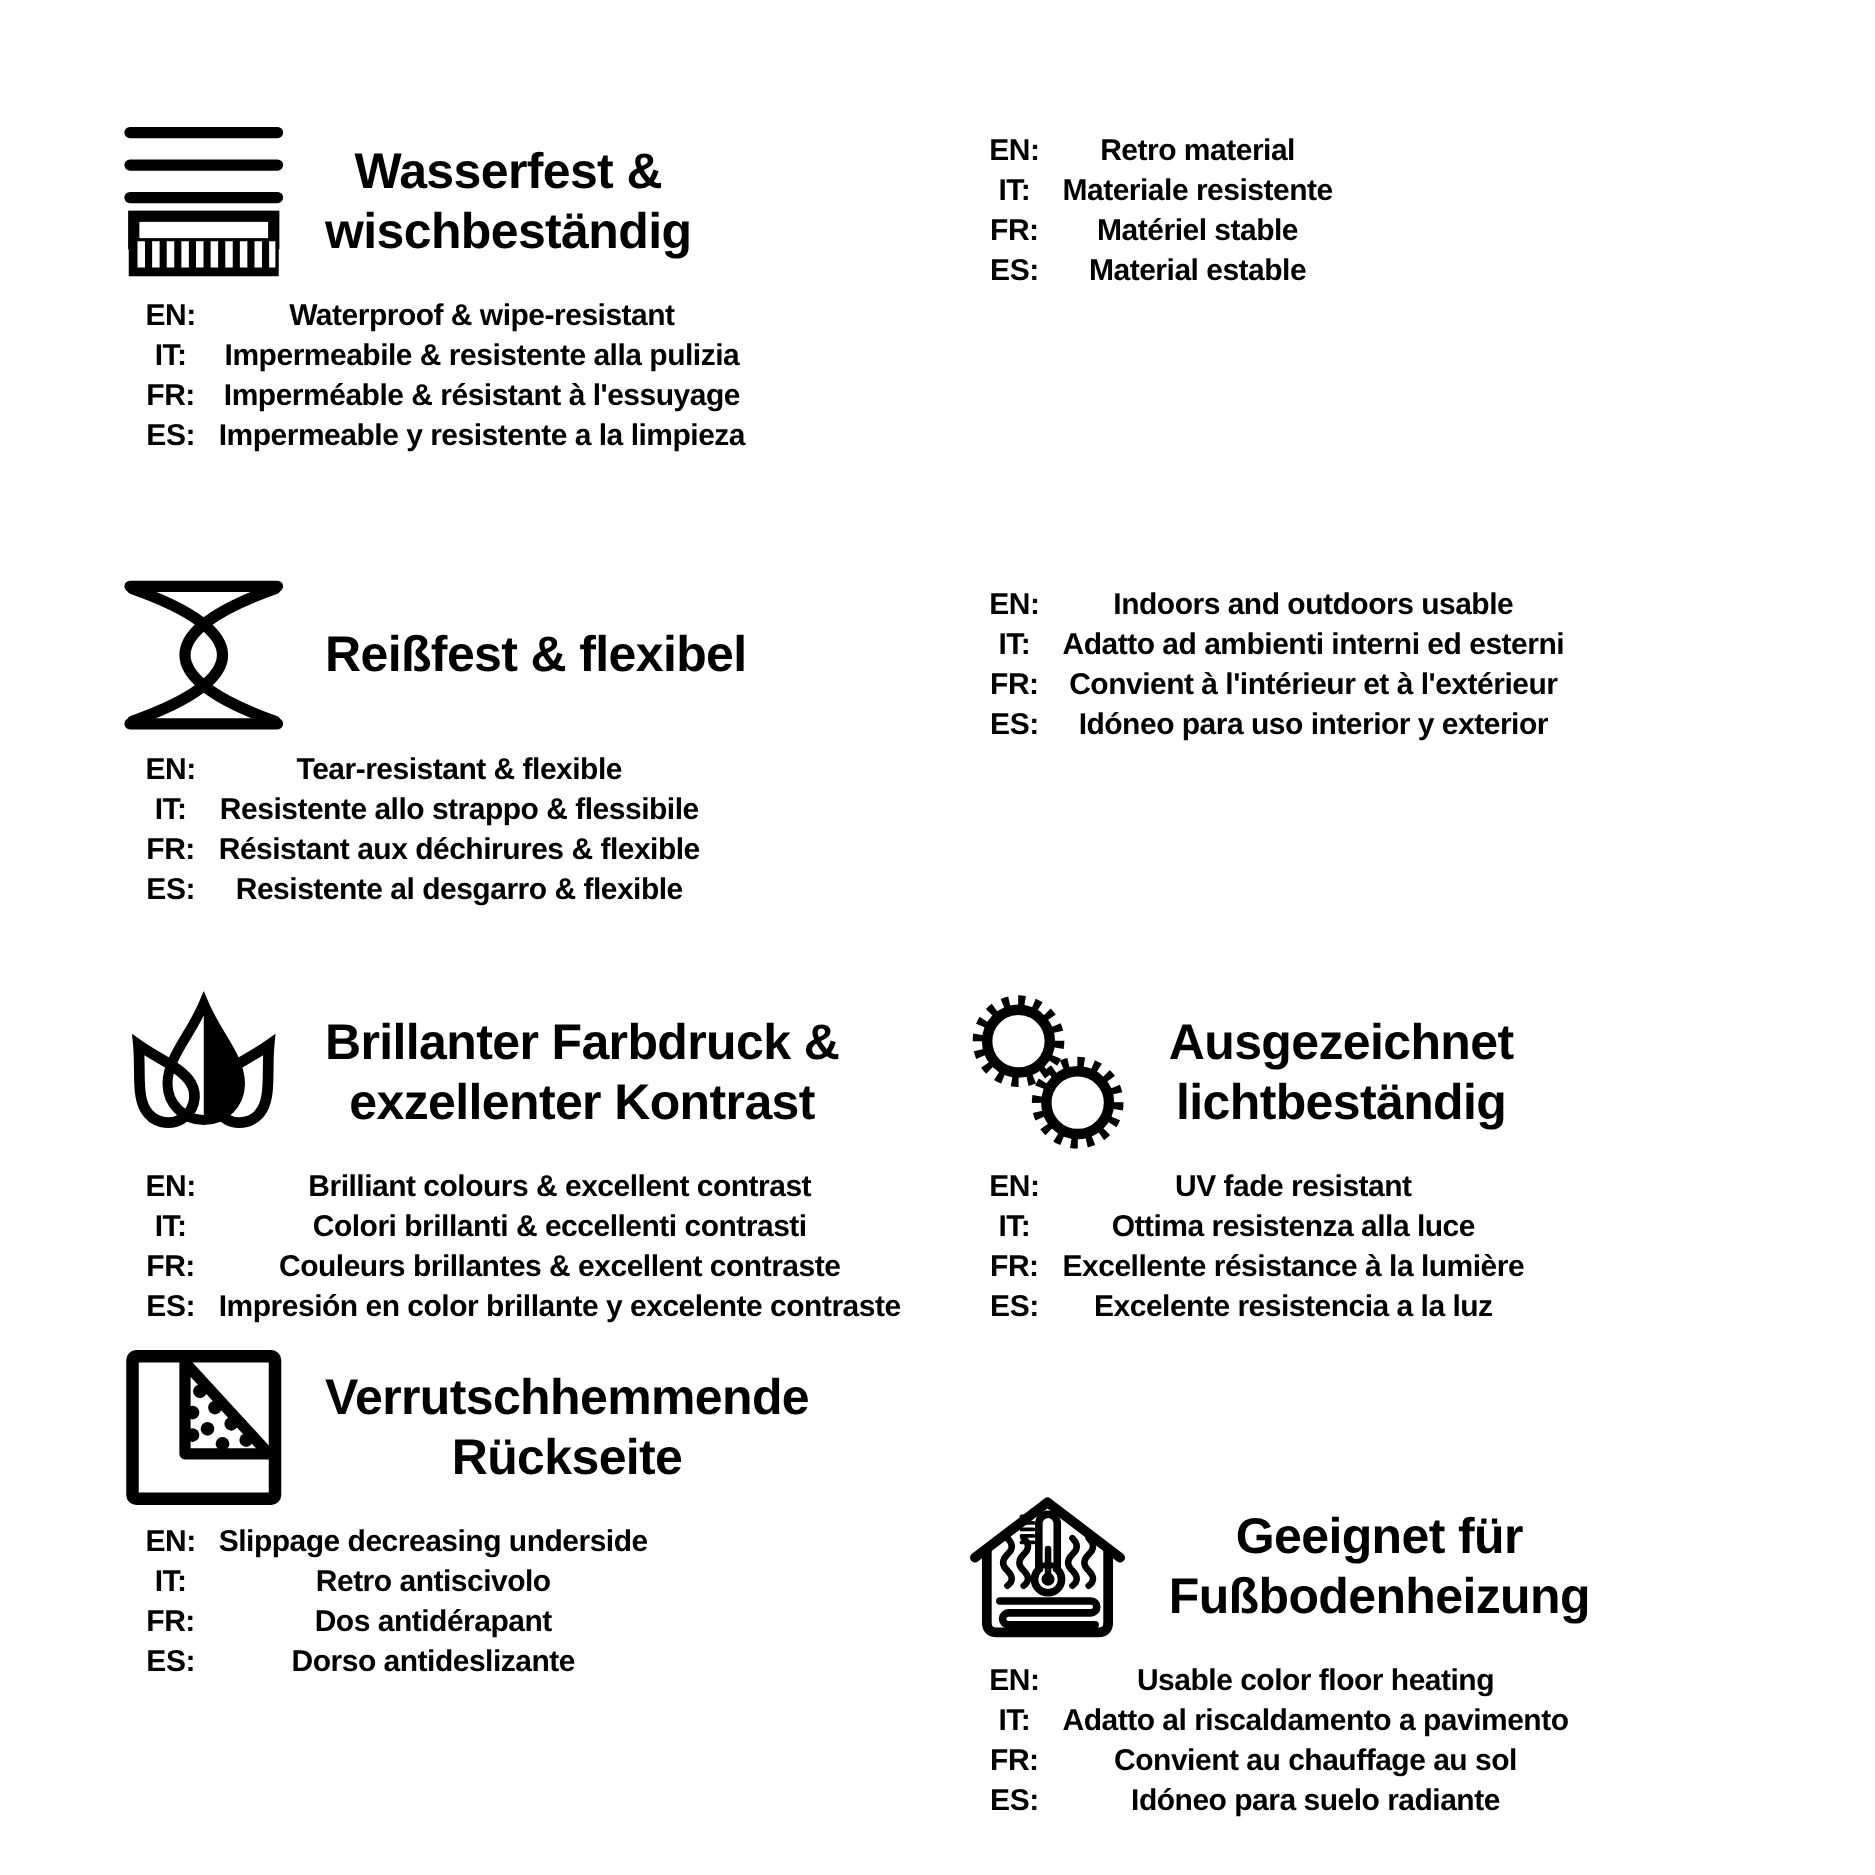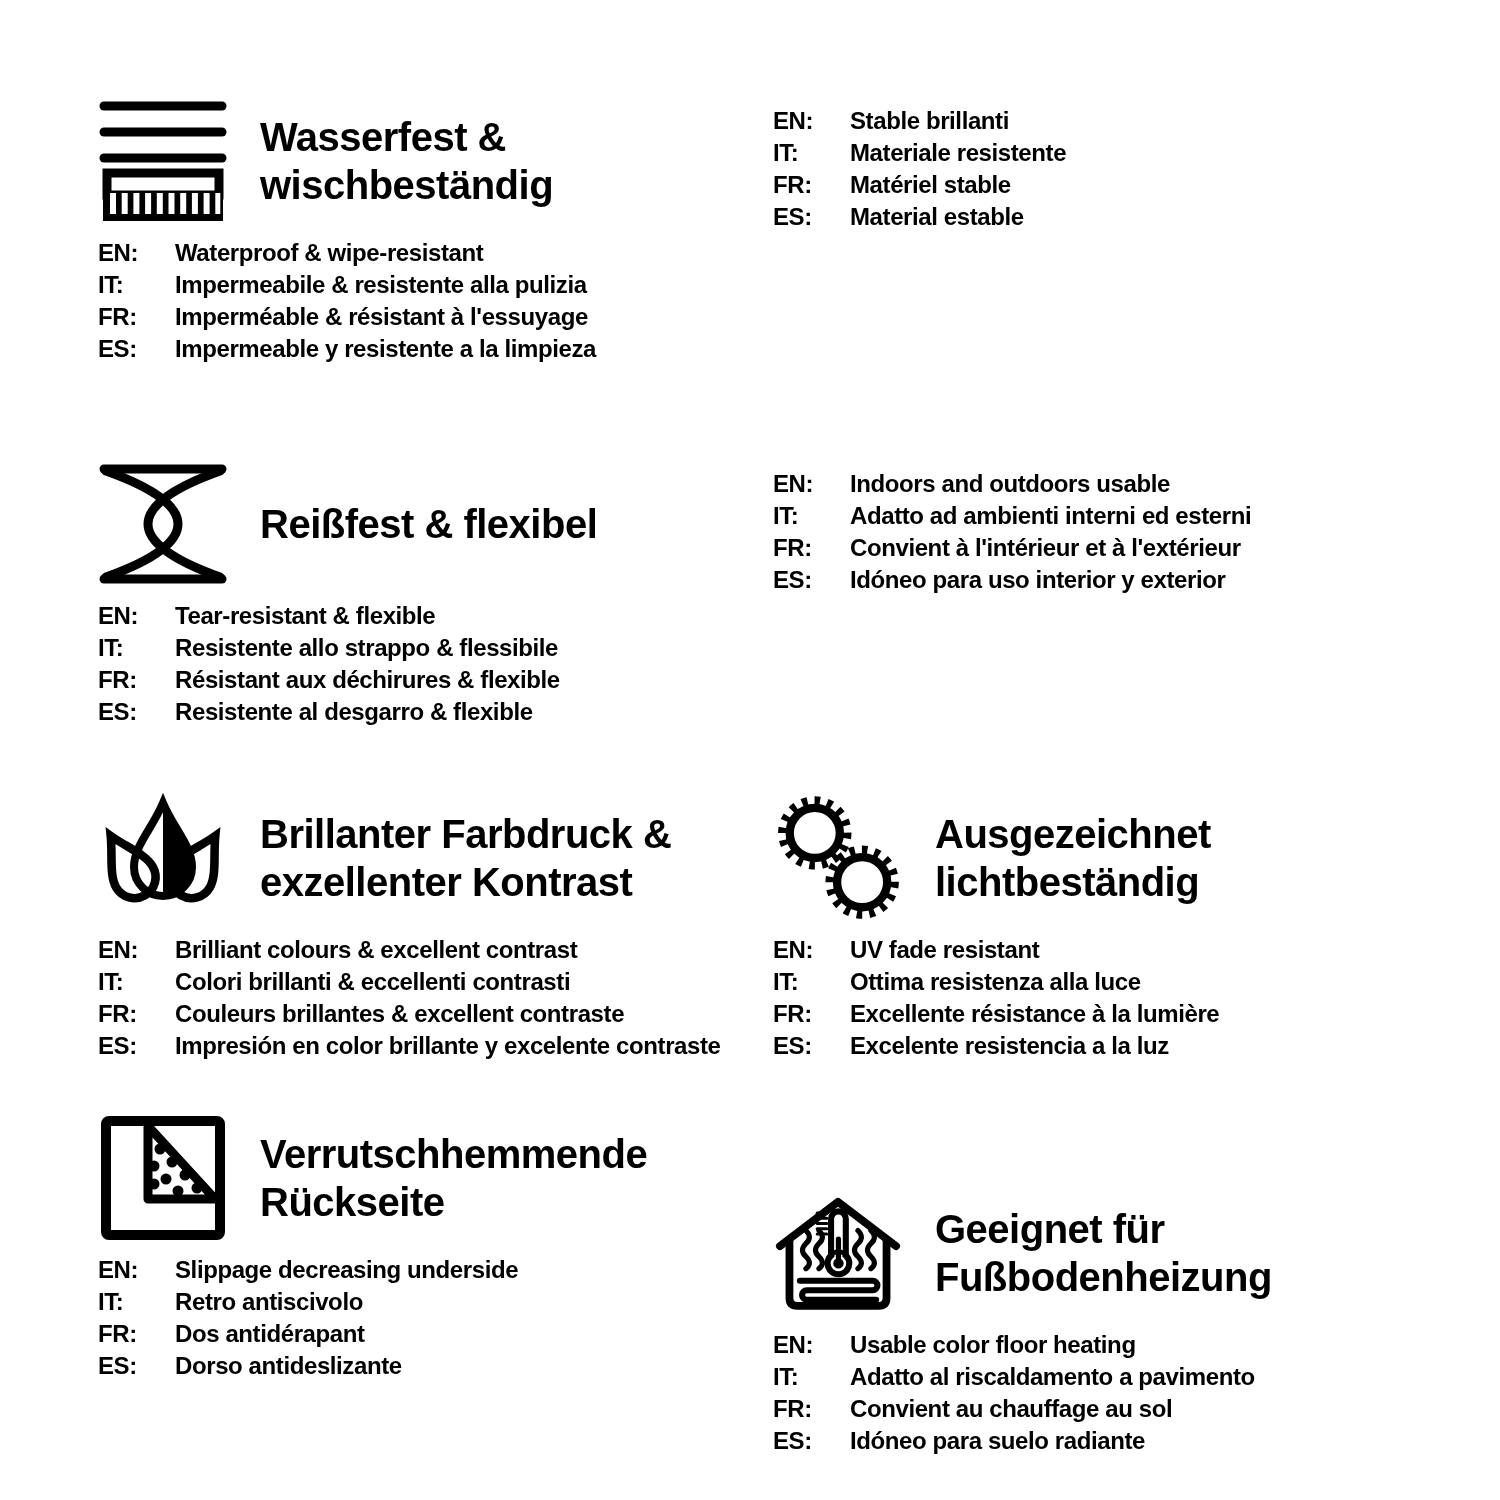--- a/index.html
+++ b/index.html
@@ -1,18 +1,18 @@
 <!DOCTYPE html>
 <html><head>
 <meta charset="utf-8">
 <style>
   html,body{margin:0;padding:0;background:#fff;}
   #canvas{
     position:relative;width:1284px;height:1500px;background:#ffffff;
-    font-family:"Liberation Sans",sans-serif;color:#000;overflow:hidden;
+    font-family:"Liberation Sans",sans-serif;color:#000;overflow:hidden;text-align:center;
   }
   .feature{position:absolute;width:660px;}
   .feature.right{left:773px;width:722px;}
   .feature.left{left:98px;}
   .feature-head{display:flex;align-items:center;gap:32px;height:132px;}
   .icon{width:130px;height:130px;flex:0 0 auto;}
   .icon svg{display:block;width:100%;height:100%;}
   .title{
     margin:0;font-size:40px;line-height:48px;font-weight:700;
     letter-spacing:-0.5px;white-space:pre-line;
@@ -78,21 +78,21 @@
           </tr>
     </tbody>
       </table>
   </section>
 
   <section class="feature right" style="top:95px">
     <table class="langs">
       <tbody>
           <tr>
             <td class="lang">EN:</td>
-            <td>Stable brillanti</td>
+            <td>Retro material</td>
           </tr>
       <tr>
             <td class="lang">IT:</td>
             <td>Materiale resistente</td>
           </tr>
       <tr>
             <td class="lang">FR:</td>
             <td>Matériel stable</td>
           </tr>
       <tr>
@@ -229,21 +229,21 @@
             <td>Excellente résistance à la lumière</td>
           </tr>
       <tr>
             <td class="lang">ES:</td>
             <td>Excelente resistencia a la luz</td>
           </tr>
     </tbody>
       </table>
   </section>
 
-  <section class="feature left" style="top:1112px">
+  <section class="feature left" style="top:1076px">
     <div class="feature-head">
       <span class="icon">
         <svg viewBox="0 0 130 130">
           <rect x="8" y="8" width="114" height="114" rx="3" fill="#fff" stroke="#000" stroke-width="10"></rect>
           <path d="M50 13 L50 86 L117 86 Z" fill="#fff" stroke="#000" stroke-width="9" stroke-linejoin="round"></path>
           <g fill="#000">
             <circle cx="62" cy="36" r="5.5"></circle>
               <circle cx="74" cy="49" r="5.5"></circle>
             <circle cx="87" cy="62" r="5.5"></circle>
               <circle cx="99" cy="75" r="5.5"></circle>

